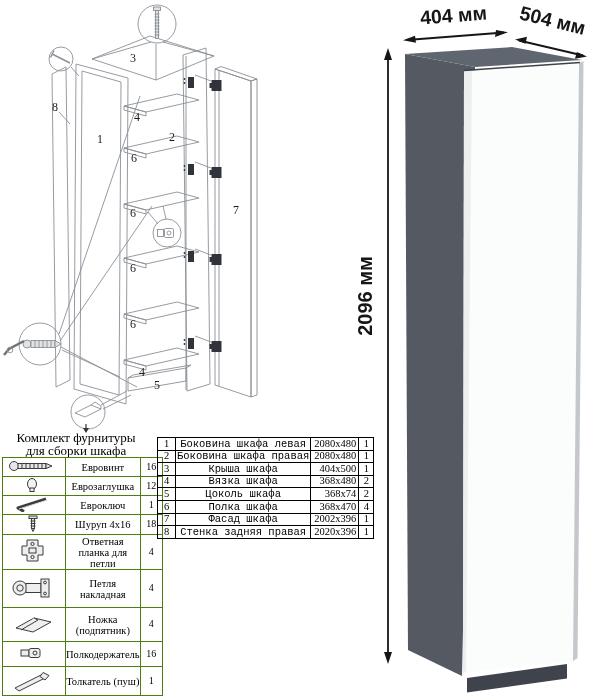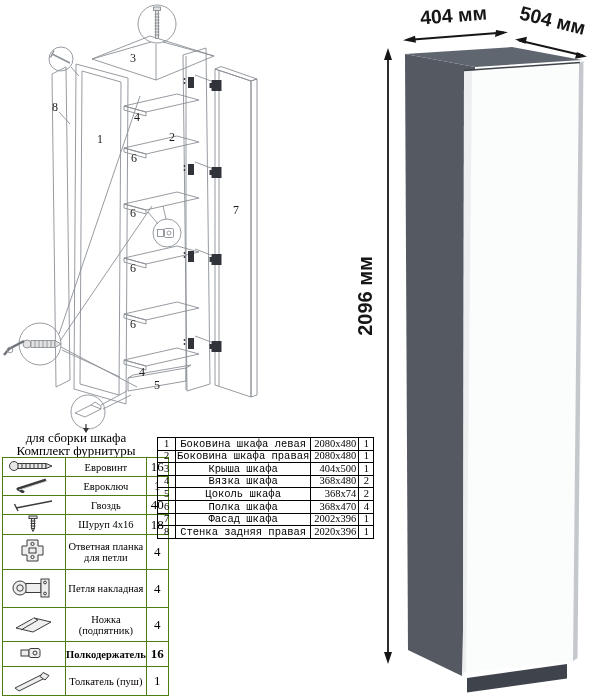--- a/index.html
+++ b/index.html
@@ -9,27 +9,27 @@
   .dimtext{font-family:"Liberation Sans", sans-serif;font-weight:bold;}
   
   .exploded{position:absolute;left:0;top:0;}
   
   .kit-title{position:absolute;left:0;top:431px;width:152px;text-align:center;
              font-size:13px;line-height:13px;}
   .kit-table{position:absolute;left:2px;top:457px;border-collapse:collapse;table-layout:fixed;}
   .kit-table td{border:1px solid #4d7c0f;padding:0;font-size:10.5px;text-align:center;line-height:1.05;}
   .kit-table td.icon-cell{width:62px;}
   .kit-table td.name-cell{width:61px;}
-  .kit-table td.qty-cell{width:21px;font-size:13px;}
+  .kit-table td.qty-cell{width:21px;font-size:10px;}
   .kit-table tr.r1 td,.kit-table tr.r2 td,.kit-table tr.r3 td,
   .kit-table tr.r4 td,.kit-table tr.r5 td{height:16px;}
   .kit-table tr.r6 td{height:33px;text-align:center;}
   .kit-table tr.r7 td{height:37px;}
   .kit-table tr.r8 td{height:33px;text-align:center;}
-  .kit-table tr.r9 td{height:23px;font-weight:bold;}
+  .kit-table tr.r9 td{height:23px;}
   .kit-table tr.r10 td{height:25px;}
   
   .parts-table{position:absolute;left:157px;top:437px;border-collapse:collapse;table-layout:fixed;}
   .parts-table td{border:1px solid #000;padding:0 1px;font-size:10.5px;height:11.6px;
                   text-align:center;white-space:nowrap;line-height:1;}
   .parts-table td.num{width:15px;}
   .parts-table td.pname{width:110px;font-family:Liberation Mono, monospace;}
   .parts-table td.psize{width:44px;text-align:right;padding-right:2px;margin-left:20px;}
   .parts-table td.pqty{width:12px;}
   
@@ -207,22 +207,22 @@
       <text x="134" y="162">6</text>
       <text x="133" y="217">6</text>
       <text x="133" y="272">6</text>
       <text x="133" y="328">6</text>
       <text x="236" y="214">7</text>
       <text x="55" y="111">8</text>
     </g>
   </svg>
 
   <div class="kit-title">
+    <div>Комплект фурнитуры</div>
     <div>для сборки шкафа</div>
-    <div>Комплект фурнитуры</div>
   </div>
 
   <table class="kit-table">
     <tbody>
         <tr class="r1">
       <td class="icon-cell"><svg width="56" height="16" viewBox="0 0 56 16">
         <g stroke="#3c3c3c" fill="#e6e6e6" stroke-width="1">
           <circle cx="8" cy="8" r="4.5"></circle>
                 <rect x="12" y="5.5" width="28" height="5"></rect>
           <line x1="16" y1="5.5" x2="16" y2="10.5"></line>
@@ -230,37 +230,37 @@
           <line x1="24" y1="5.5" x2="24" y2="10.5"></line>
                 <line x1="28" y1="5.5" x2="28" y2="10.5"></line>
           <line x1="32" y1="5.5" x2="32" y2="10.5"></line>
                 <line x1="36" y1="5.5" x2="36" y2="10.5"></line>
           <polygon points="40,5.5 46,8 40,10.5"></polygon>
               </g>
             </svg></td>
       <td class="name-cell">Евровинт</td>
       <td class="qty-cell">16</td>
     </tr>
+    <tr class="r2">
+      <td class="icon-cell"><svg width="56" height="16" viewBox="0 0 56 16">
+        <g stroke="#3c3c3c" fill="#f2f2f2" stroke-width="1">
+          <ellipse cx="26" cy="7" rx="4.5" ry="5.5"></ellipse>
+                <rect x="24" y="11" width="4" height="3.5"></rect>
+              </g>
+            </svg></td>
+      <td class="name-cell">Еврозаглушка</td>
+      <td class="qty-cell">12</td>
+    </tr>
     <tr class="r3">
       <td class="icon-cell"><svg width="56" height="16" viewBox="0 0 56 16">
         <polyline points="40,3 12,12 18,15.5" stroke="#3c3c3c" stroke-width="3" fill="none" stroke-linejoin="round"></polyline>
         <polyline points="40,4.5 13,13" stroke="#fff" stroke-width="0.8" fill="none"></polyline>
             </svg></td>
       <td class="name-cell">Евроключ</td>
       <td class="qty-cell">1</td>
-    </tr>
-    <tr class="r4">
-      <td class="icon-cell"><svg width="56" height="16" viewBox="0 0 56 16">
-        <g stroke="#3c3c3c" stroke-width="1.4" fill="none">
-          <line x1="10" y1="12" x2="46" y2="5"></line>
-                <line x1="8.5" y1="8" x2="12" y2="15"></line>
-              </g>
-            </svg></td>
-      <td class="name-cell">Гвоздь</td>
-      <td class="qty-cell">40</td>
     </tr>
     <tr class="r5">
       <td class="icon-cell"><svg width="56" height="17" viewBox="0 0 56 17">
         <g stroke="#3c3c3c" fill="#e6e6e6" stroke-width="1">
           <rect x="23" y="1" width="8" height="2.5"></rect>
                 <rect x="25.5" y="3.5" width="3" height="10"></rect>
           <line x1="24.5" y1="6" x2="29.5" y2="6"></line>
                 <line x1="24.5" y1="8.5" x2="29.5" y2="8.5"></line>
           <line x1="24.5" y1="11" x2="29.5" y2="11"></line>
                 <polygon points="25.5,13.5 28.5,13.5 27,16.5"></polygon>

